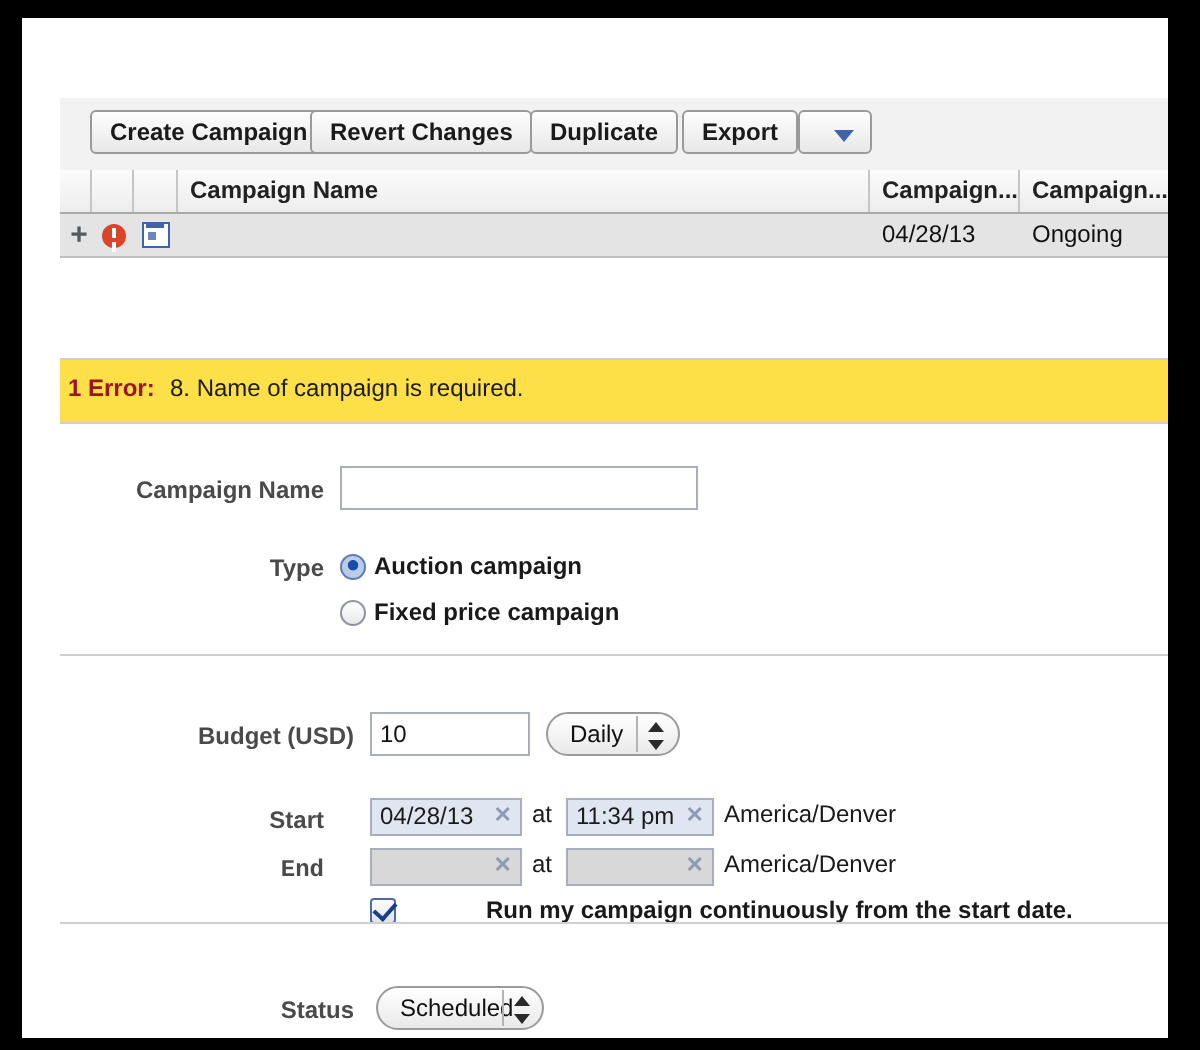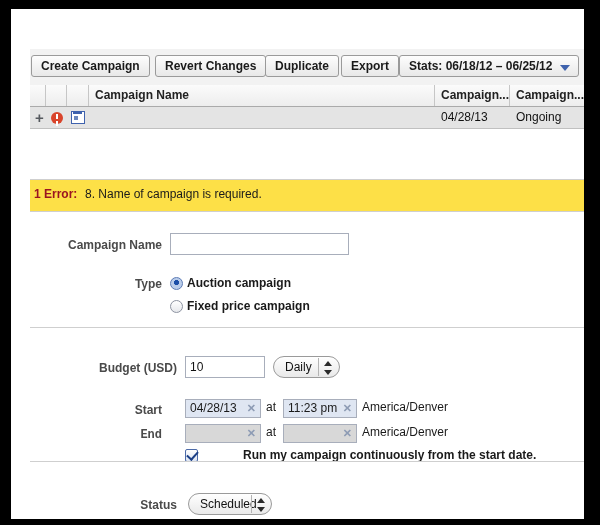--- a/index.html
+++ b/index.html
@@ -121,21 +121,21 @@
     padding: 0 9px;
     font-size: 12px;
     font-weight: bold;
     color: #1a1a1a;
     background: linear-gradient(#fdfdfd, #e8e8e8);
     border: 1px solid #9a9a9a;
     border-radius: 3px;
     white-space: nowrap;
     box-sizing: border-box;
   }
-  .btn.create   { left: 1px;  }
+  .btn.create   { left: 15px;  }
   .btn.revert   { left: 125px; text-align: right; }
   .btn.dup      { left: 235px; }
   .btn.export   { left: 311px; }
   .btn.stats    { left: 369px; padding-right: 26px; }
   .stats-arrow {
     position: absolute;
     right: 8px;
     top: 9px;
     width: 0; height: 0;
     border-left: 5px solid transparent;
@@ -483,21 +483,20 @@
         <div class="tab ads">Ads</div>
         <div class="tab campaigns">Campaigns</div>
       </div>
 
       <div class="toolbar">
         <div class="btn create">Create Campaign</div>
         <div class="btn revert">Revert Changes</div>
         <div class="btn dup">Duplicate</div>
         <div class="btn export">Export</div>
         <div class="btn stats">
-          <span>Stats: 06/18/12 – 06/25/12</span>
           <span class="stats-arrow"></span>
         </div>
       </div>
 
       <div class="table-head">
         <div class="th c0"></div>
         <div class="th c1"></div>
         <div class="th c2"></div>
         <div class="th c3">Campaign Name</div>
         <div class="th c4">Campaign...</div>
@@ -546,21 +545,21 @@
         <span class="stepper"></span>
       </div>
 
       <div class="form-label lbl-start">Start</div>
       <div class="date-field filled df-start-date">
         <span class="dv">04/28/13</span>
         <span class="clear-x">✕</span>
       </div>
       <div class="at-text at-start">at</div>
       <div class="date-field filled df-start-time">
-        <span class="dv">11:23 pm</span>
+        <span class="dv">11:34 pm</span>
         <span class="clear-x">✕</span>
       </div>
       <div class="tz-text tz-start">America/Denver</div>
 
       <div class="form-label lbl-end">End</div>
       <div class="date-field empty df-end-date">
         <span class="dv"></span>
         <span class="clear-x">✕</span>
       </div>
       <div class="at-text at-end">at</div>

